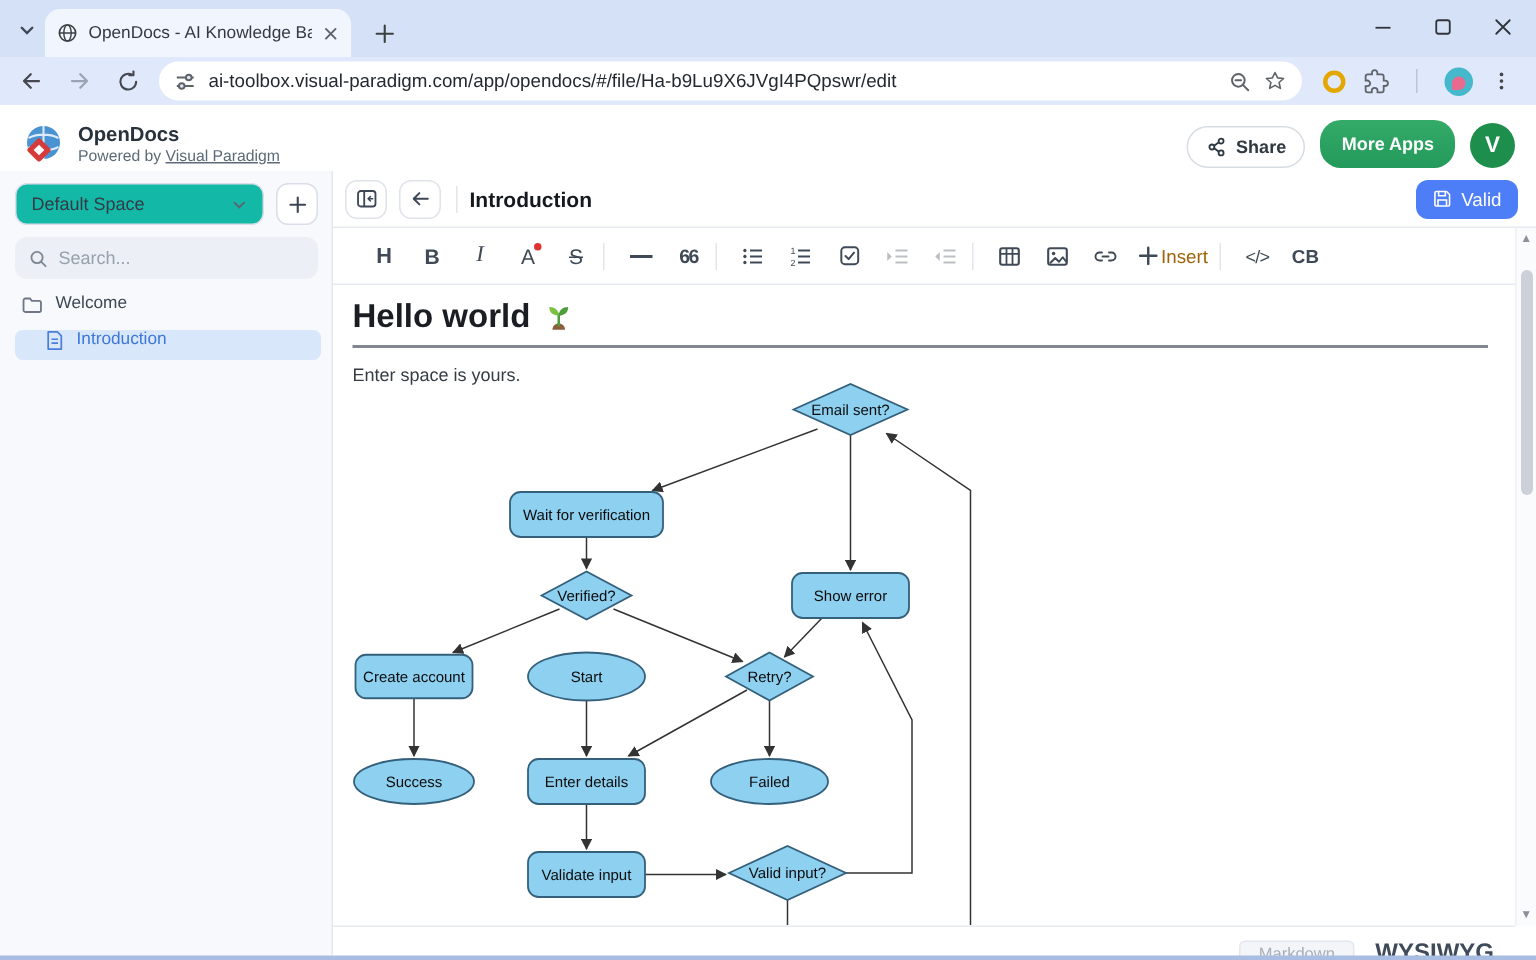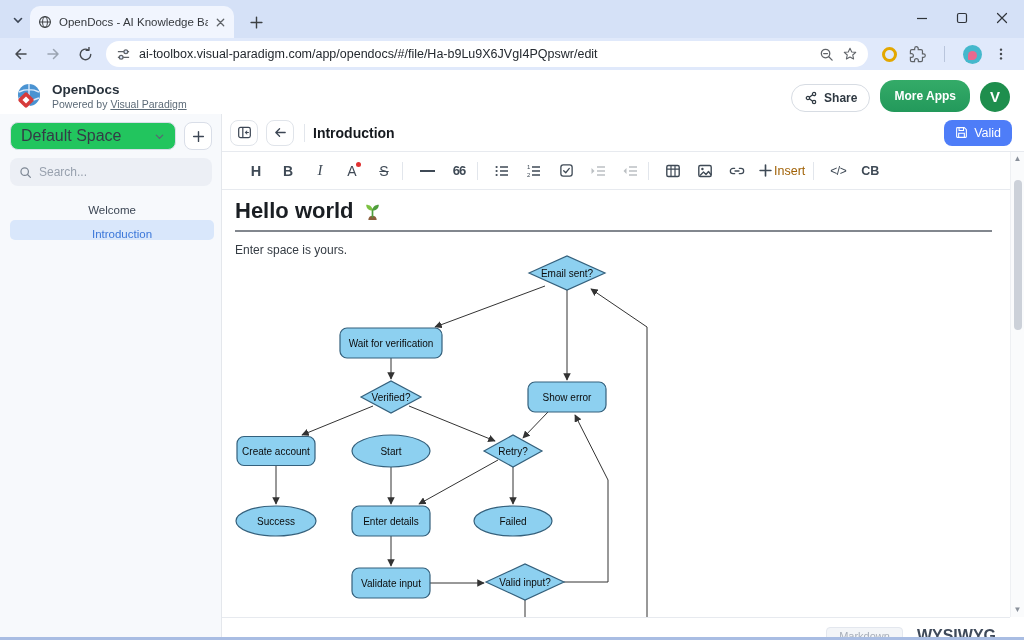--- a/index.html
+++ b/index.html
@@ -37,30 +37,30 @@
   #share-btn { height:28px; border:1px solid #d7dce3; border-radius:14px; background:#fff; display:flex; align-items:center;
                gap:6px; padding:0 12px; font-size:12px; font-weight:700; color:#2f3942; }
   #more-apps-btn { height:32px; border-radius:14px; background:linear-gradient(180deg,#34ab68,#23995b); color:#fff;
                    display:flex; align-items:center; padding:0 14px; font-size:12px; font-weight:700; }
   #header-avatar { width:30px; height:30px; border-radius:50%; background:#1e8e4d; color:#fff; font-weight:700;
                    font-size:15px; display:flex; align-items:center; justify-content:center; }
 
   
   #sidebar { left:0; top:114px; width:222px; height:523px; background:#f7f9fc; border-right:1px solid #e4e7ec; }
   #space-row { left:10px; top:8px; width:202px; height:28px; display:flex; gap:8px; }
-  #space-select { flex:1; height:28px; background:#22c55e; border:1px solid #d9dee8; border-radius:8px;
-                  display:flex; align-items:center; padding:0 10px; font-size:16px; color:#333c46; }
+  #space-select { flex:1; height:28px; background:#14b8a6; border:1px solid #d9dee8; border-radius:8px;
+                  display:flex; align-items:center; padding:0 10px; font-size:12px; color:#333c46; }
   #space-add { width:28px; height:28px; background:#fff; border:1px solid #d9dee8; border-radius:8px;
                display:flex; align-items:center; justify-content:center; color:#3c4654; font-size:15px; }
   #search-box { left:10px; top:44px; width:202px; height:28px; background:#eceff5; border-radius:8px;
                 display:flex; align-items:center; padding:0 9px; gap:7px; }
   #search-box input { border:none; outline:none; background:transparent; font-size:12px; color:#333; width:140px;
                       font-family:"Liberation Sans", sans-serif; }
   #search-box input::placeholder { color:#98a1ae; }
-  .tree-row { display:flex; align-items:center; gap:8px; font-size:11.5px; color:#3c4654;flex-direction:column; }
+  .tree-row { display:flex; align-items:flex-start; gap:8px; font-size:11.5px; color:#3c4654; }
   #tree-folder { left:14px; top:82px; width:196px; height:20px; }
   #tree-doc { left:10px; top:106px; width:204px; height:20px; background:#d9e7fb; border-radius:5px; padding-left:20px; color:#3c77d9; }
 
   
   #main { left:222px; top:114px; width:802px; height:523px; background:#fff; }
   #doc-header { left:0; top:0; width:802px; height:38px; border-bottom:1px solid #e7eaef; display:flex; align-items:center; padding-left:8px; }
   .hdr-btn { width:28px; height:26px; border:1px solid #e0e4ea; border-radius:8px; background:#fff;
              display:flex; align-items:center; justify-content:center; margin-right:8px; }
   .vsep { width:1px; height:18px; background:#e2e6ec; margin:0 8px 0 2px; }
   #doc-title { font-size:14px; font-weight:700; color:#15191e; }

